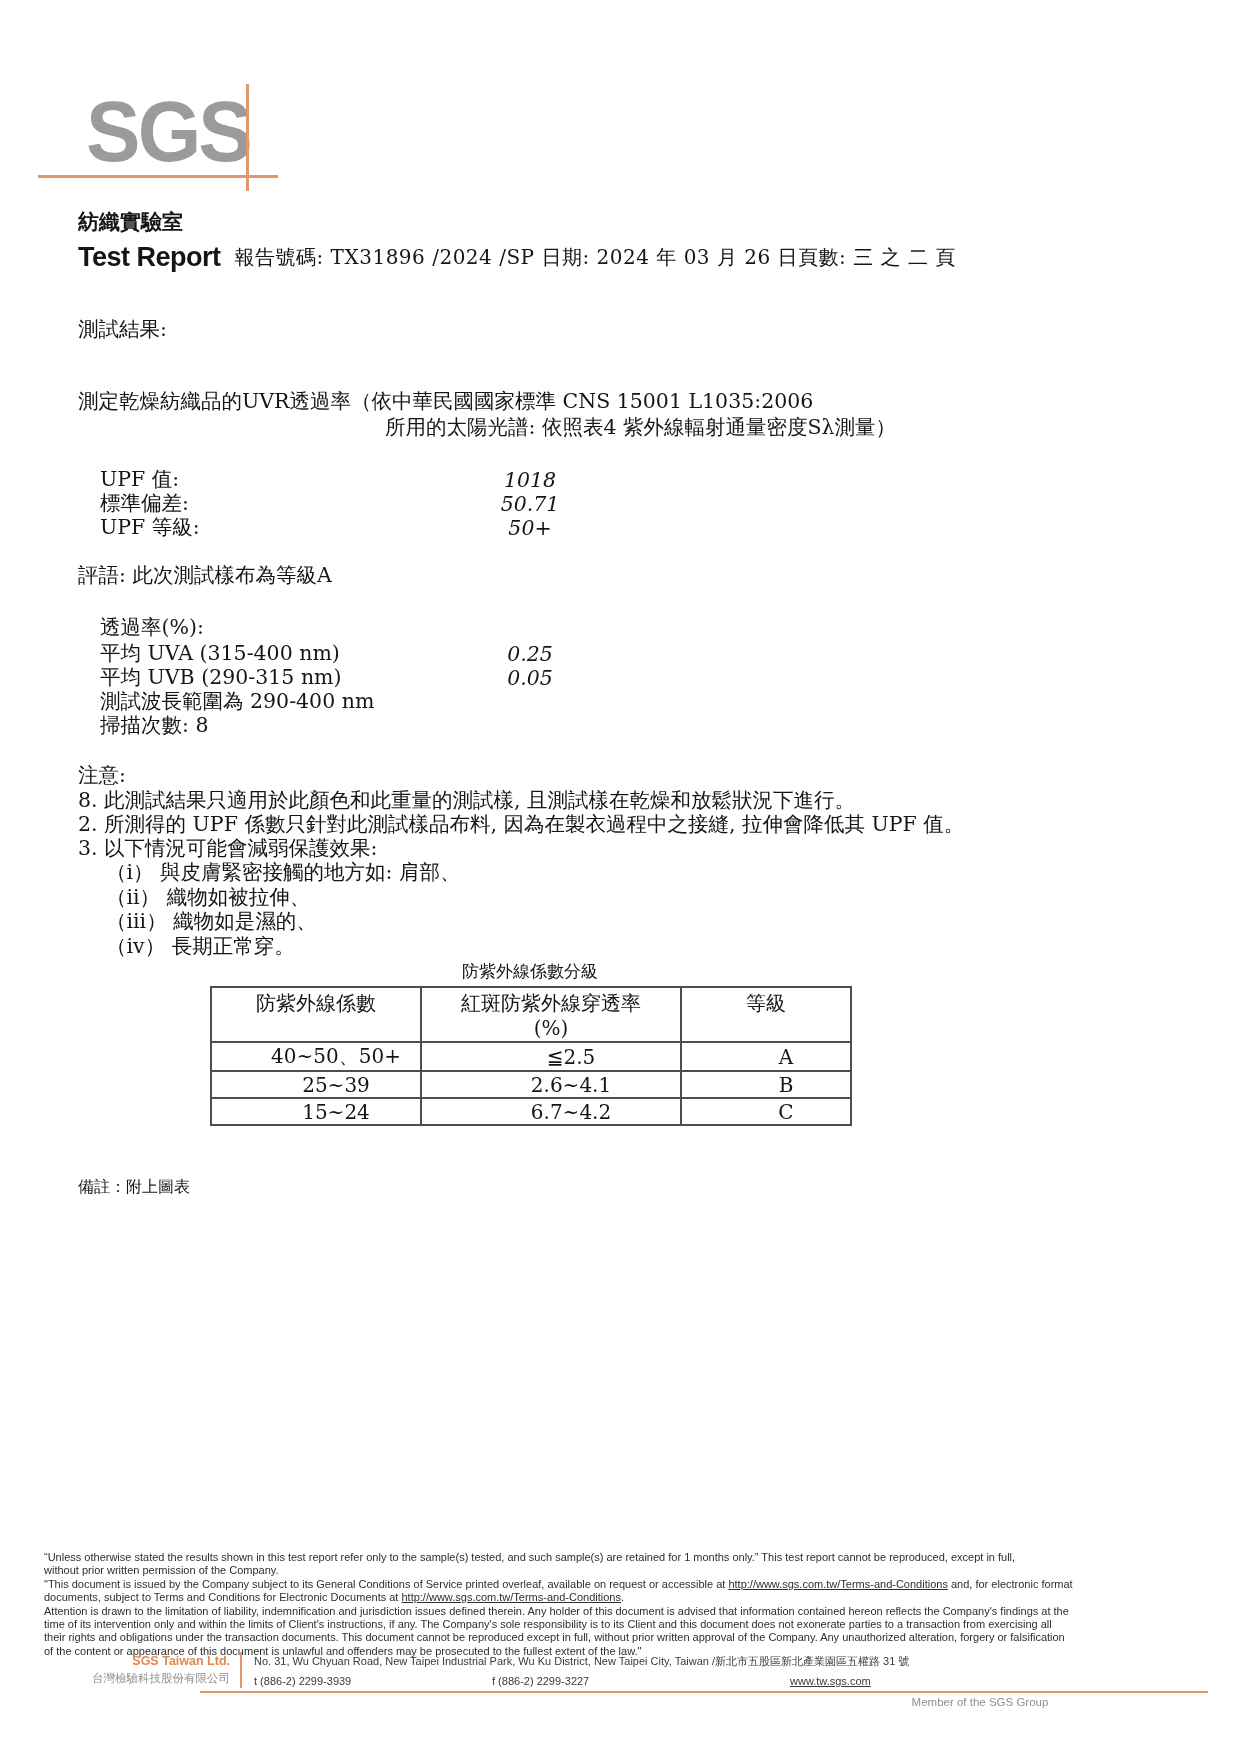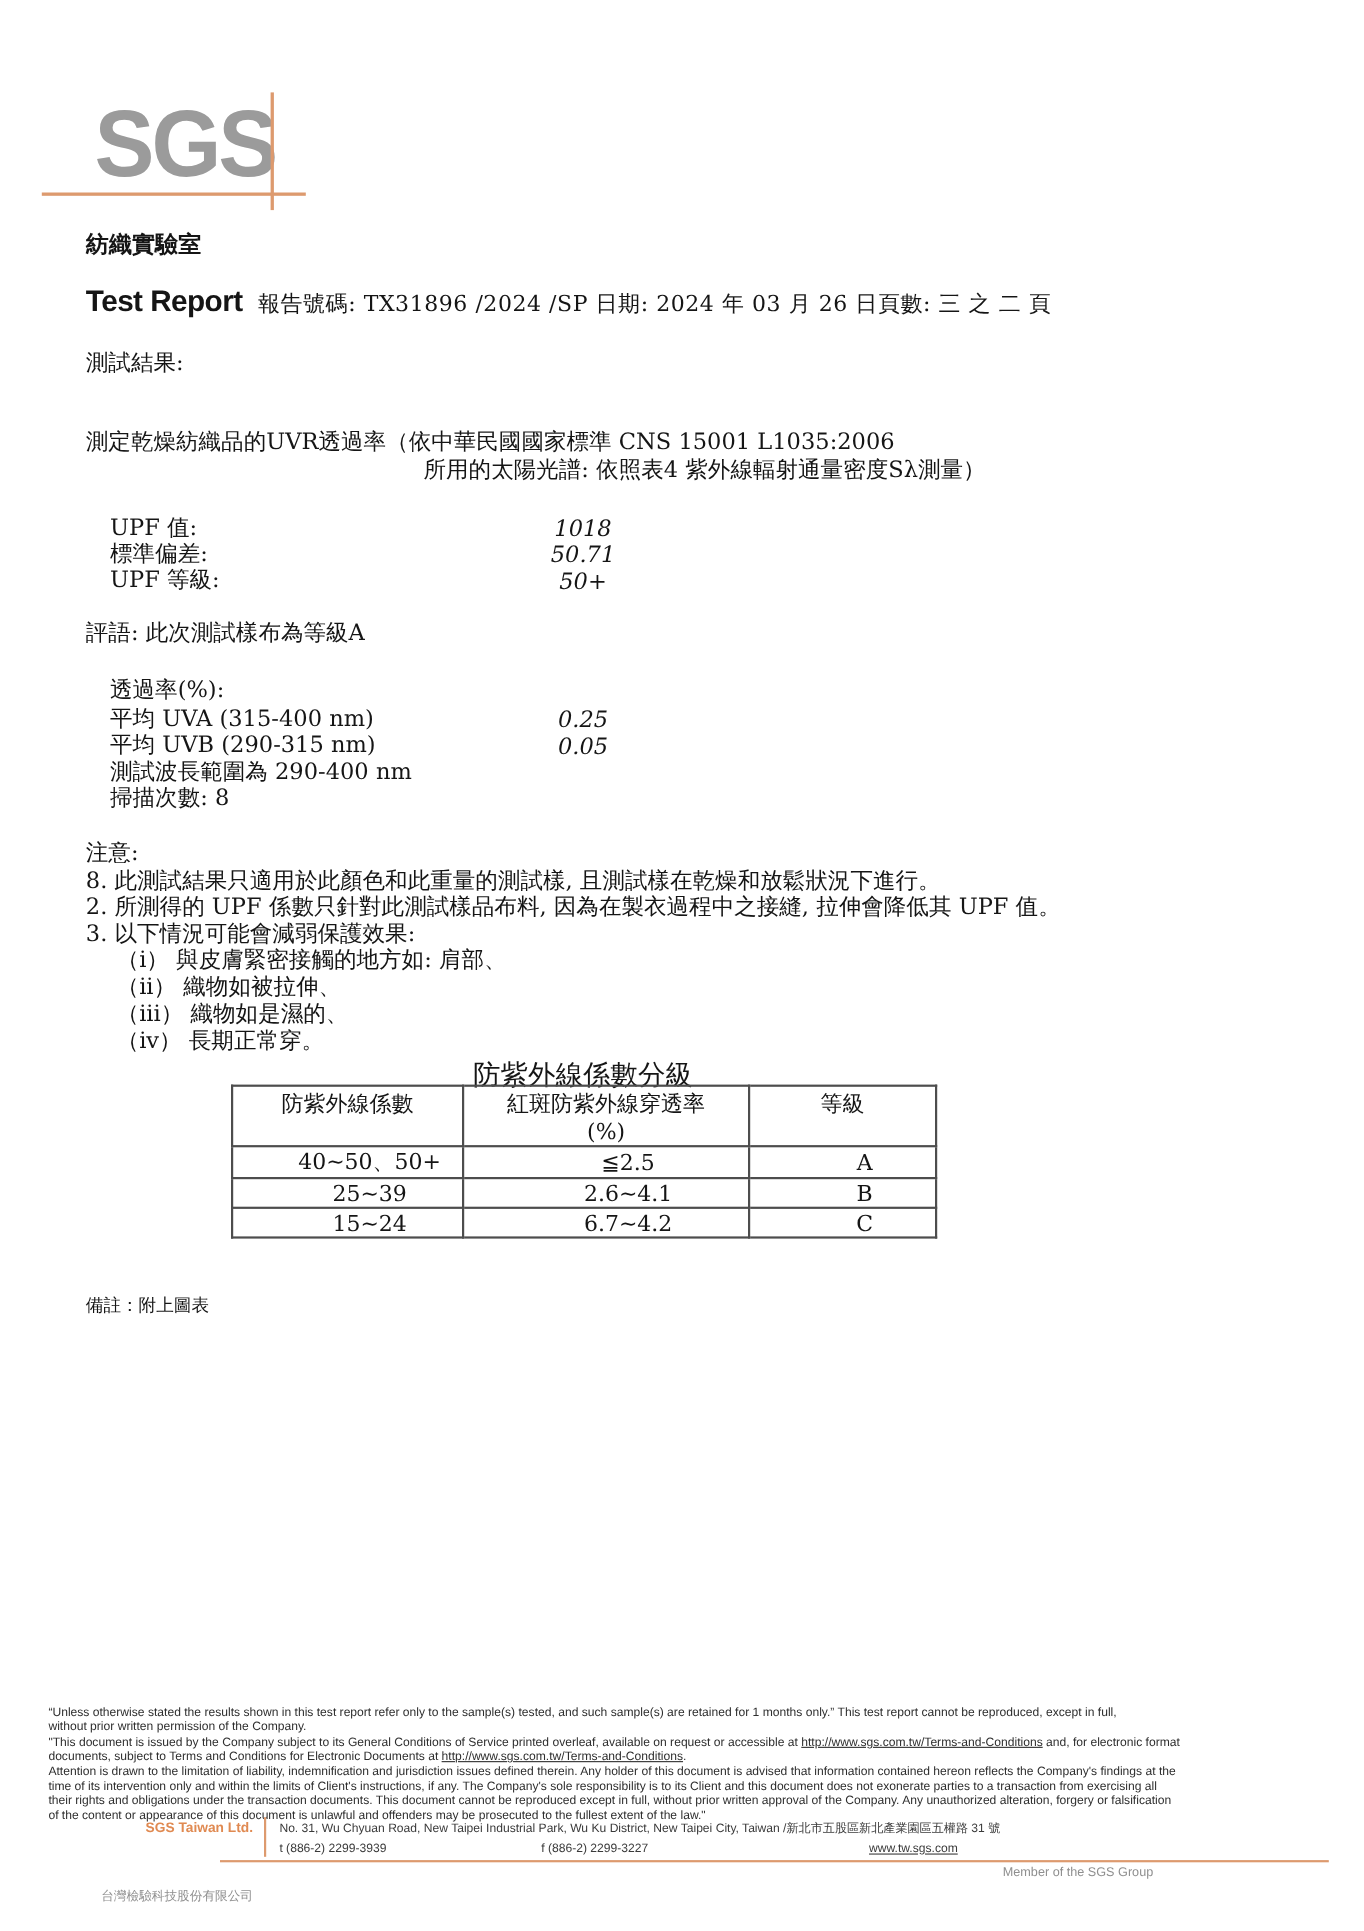--- a/index.html
+++ b/index.html
@@ -18,43 +18,43 @@
   .abs{position:absolute;}
   .l{position:absolute;white-space:nowrap;font-size:20.5px;line-height:1.15;}
   .val{position:absolute;left:465px;width:130px;text-align:center;white-space:nowrap;font-size:20.5px;font-style:italic;}
   .logo-text{
     font-family:"Liberation Sans","DejaVu Sans",sans-serif;
     font-weight:bold;font-size:86px;line-height:1;color:var(--logo-gray);
     letter-spacing:-3px;transform:scaleX(.95);transform-origin:left top;
   }
   .rule{background:var(--accent);}
   .lab-name{font-size:21px;font-weight:600;}
-  .report-row{position:absolute;left:78px;top:242px;display:flex;align-items:flex-end;white-space:nowrap;margin-top:17px;}
+  .report-row{position:absolute;left:78px;top:242px;display:flex;align-items:center;white-space:nowrap;}
   .report-title{font-family:"Liberation Sans","DejaVu Sans",sans-serif;font-weight:bold;font-size:27px;letter-spacing:-0.5px;}
   .report-meta{font-size:20px;margin-left:14px;letter-spacing:0.5px;}
   .tbl-wrap{position:absolute;left:210px;top:986px;width:616px;}
-  .tbl-title{position:absolute;left:210px;top:960px;width:640px;text-align:center;font-size:25px;white-space:nowrap;}
+  .tbl-title{position:absolute;left:210px;top:960px;width:640px;text-align:center;font-size:17px;white-space:nowrap;}
   table.grade{border-collapse:collapse;width:100%;table-layout:fixed;}
   table.grade th,table.grade td{
     border:2px solid #4d4d4d;text-align:center;font-weight:normal;
     font-family:"DejaVu Serif","Liberation Serif",serif;
   }
   table.grade th{height:54px;vertical-align:top;padding-top:3px;font-size:20px;line-height:1.25;}
   table.grade td{height:27px;font-size:20px;padding-left:40px;}
   col.c1{width:210px;} col.c2{width:260px;} col.c3{width:170px;}
   .footer-text{position:absolute;left:44px;top:1551px;width:1160px;
     font-family:"Liberation Sans","DejaVu Sans",sans-serif;
     font-size:11px;line-height:13.4px;color:#2e2e2e;}
   .footer-text div{white-space:nowrap;}
   .flink{text-decoration:underline;color:#2e2e2e;cursor:pointer;}
   .co-name-en{position:absolute;left:30px;top:1654px;width:200px;text-align:right;
     font-family:"Liberation Sans","DejaVu Sans",sans-serif;font-size:12.5px;font-weight:bold;
     color:var(--accent-strong);white-space:nowrap;}
   .co-name-zh{position:absolute;left:30px;top:1671px;width:200px;text-align:right;
-    font-size:11.5px;color:var(--muted);white-space:nowrap;margin-top:45px;}
+    font-size:11.5px;color:var(--muted);white-space:nowrap;}
   .co-line{position:absolute;font-family:"Liberation Sans","DejaVu Sans",sans-serif;
     font-size:11px;color:#3a3a3a;white-space:nowrap;}
   .member{position:absolute;left:850px;top:1696px;width:260px;text-align:center;
     font-family:"Liberation Sans","DejaVu Sans",sans-serif;font-size:11.5px;color:var(--muted);white-space:nowrap;}
 </style>
 </head>
 <body>
 
 <div class="abs logo-text" style="left:86px;top:88px">SGS</div>
 <div class="abs rule" style="left:38px;top:175px;width:240px;height:3px"></div>

